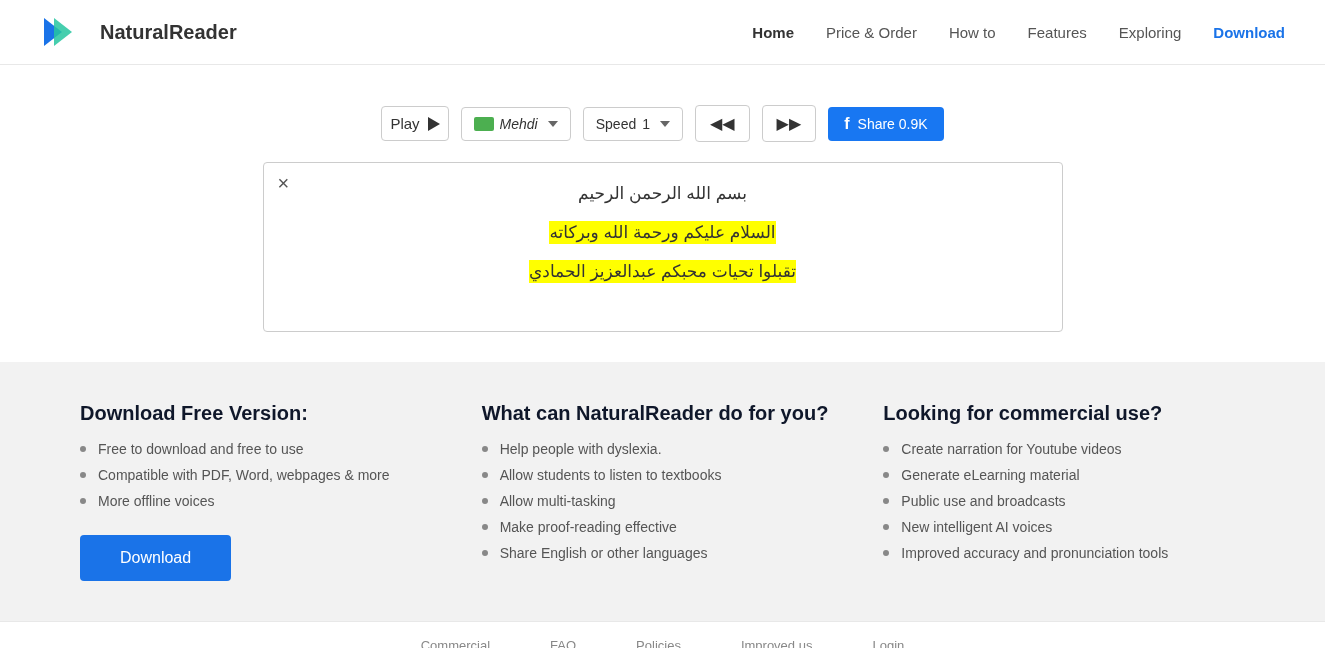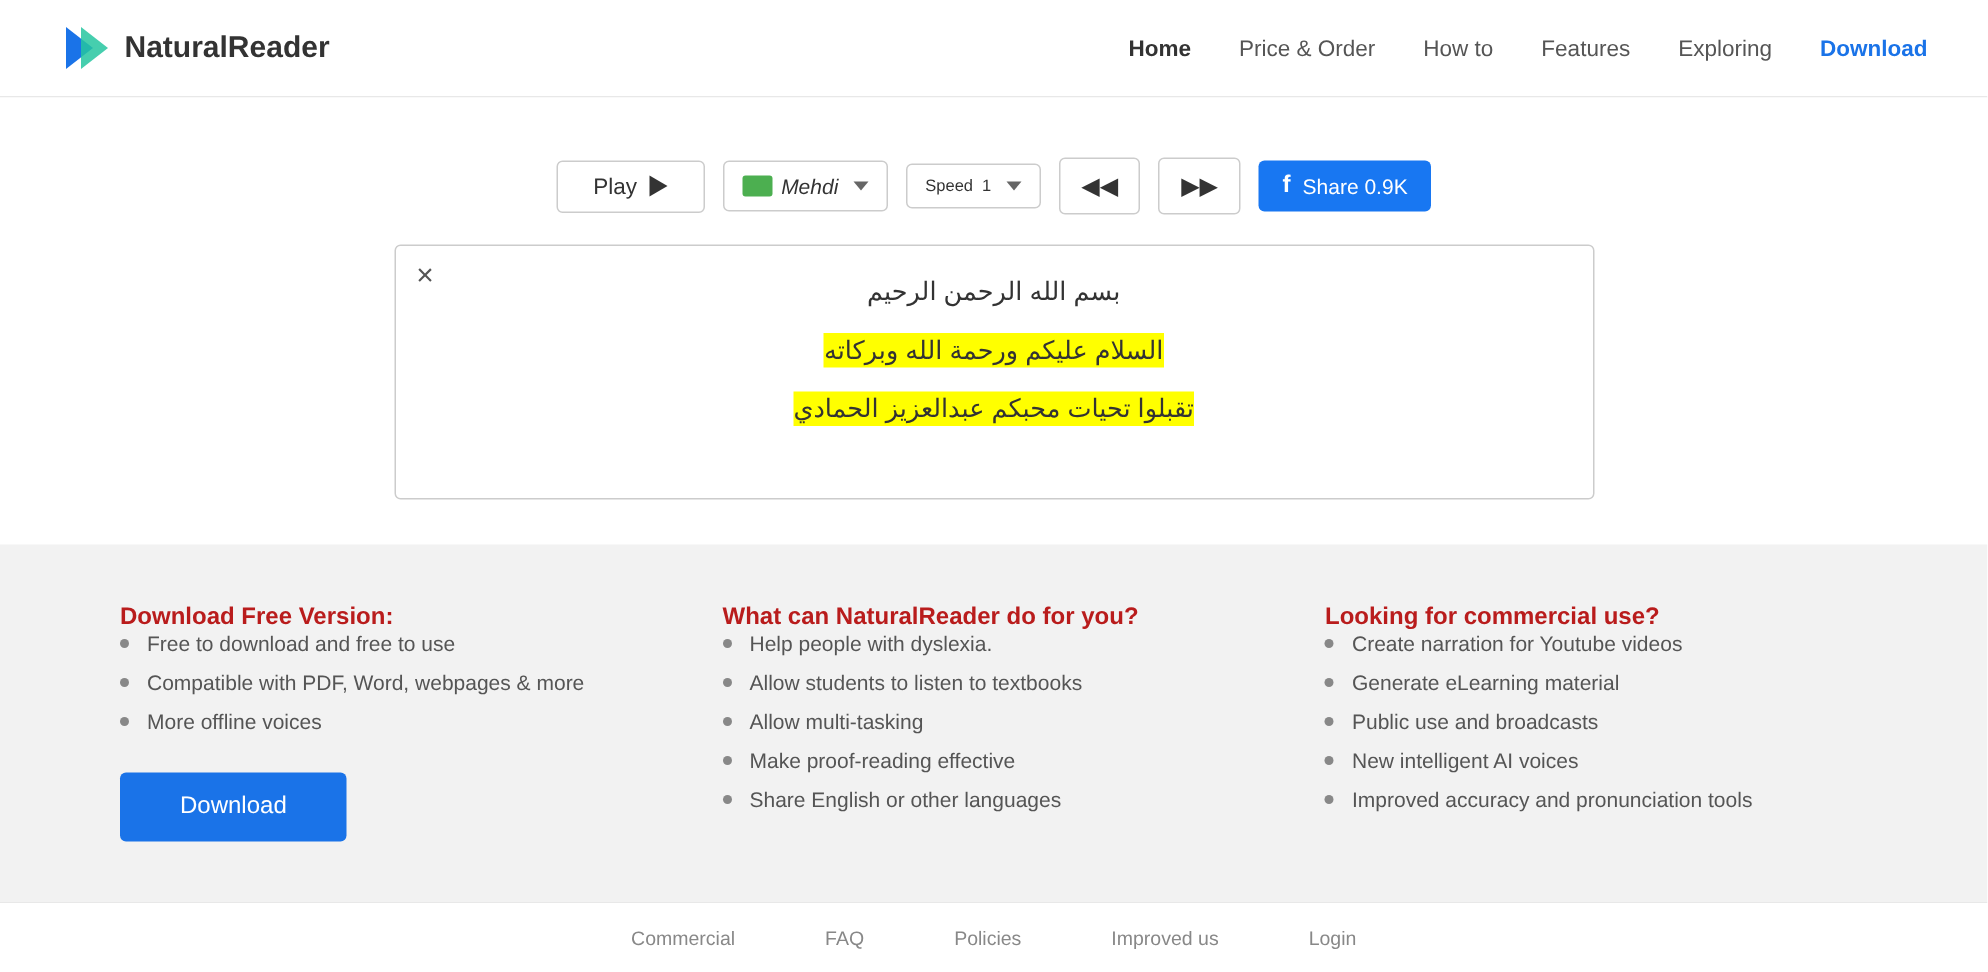--- a/index.html
+++ b/index.html
@@ -11,21 +11,21 @@
       align-items: center;
       justify-content: space-between;
       padding: 0 40px;
       height: 65px;
       border-bottom: 1px solid #e8e8e8;
       background: #fff;
     }
     .logo {
       display: flex;
       align-items: center;
-      gap: 7px;
+      gap: 24px;
       text-decoration: none;
     }
     .logo-icon {
       width: 36px;
       height: 36px;
     }
     .logo-text {
       font-size: 20px;
       font-weight: bold;
       color: #333;
@@ -57,21 +57,21 @@
       display: flex;
       align-items: center;
       gap: 12px;
       margin-bottom: 20px;
     }
     .play-btn {
       display: flex;
       align-items: center;
       gap: 8px;
       border: 1px solid #ccc;
-      padding: 8px 24px;
+      padding: 8px 8px;
       border-radius: 4px;
       background: #fff;
       cursor: pointer;
       font-size: 15px;
       color: #333;
       text-align: center;
     }
     .play-btn .play-triangle {
       width: 0;
       height: 0;
@@ -110,21 +110,21 @@
     }
     .speed-select {
       display: flex;
       align-items: center;
       gap: 6px;
       border: 1px solid #ccc;
       padding: 8px 12px;
       border-radius: 4px;
       background: #fff;
       cursor: pointer;
-      font-size: 11px;
+      font-size: 14px;
     }
     .skip-back-btn, .skip-forward-btn {
       border: 1px solid #ccc;
       padding: 8px 14px;
       border-radius: 4px;
       background: #fff;
       cursor: pointer;
       font-size: 16px;
       color: #333;
       display: flex;
@@ -189,24 +189,24 @@
       padding: 40px 80px 40px 80px;
     }
     .footer-top-grid {
       display: grid;
       grid-template-columns: 1fr 1fr 1fr;
       gap: 40px;
       max-width: 1200px;
       margin: 0 auto;
     }
     .footer-col h3 {
-      font-size: 16px;
+      font-size: 20px;
       font-weight: 600;
-      color: #b91c1c;
-      margin-bottom: 0;
+      color: #0f172a;
+      margin-bottom: 16px;
     }
     .footer-col ul {
       list-style: none;
       padding: 0;
     }
     .footer-col ul li {
       font-size: 14px;
       color: #555;
       margin-bottom: 10px;
       display: flex;

